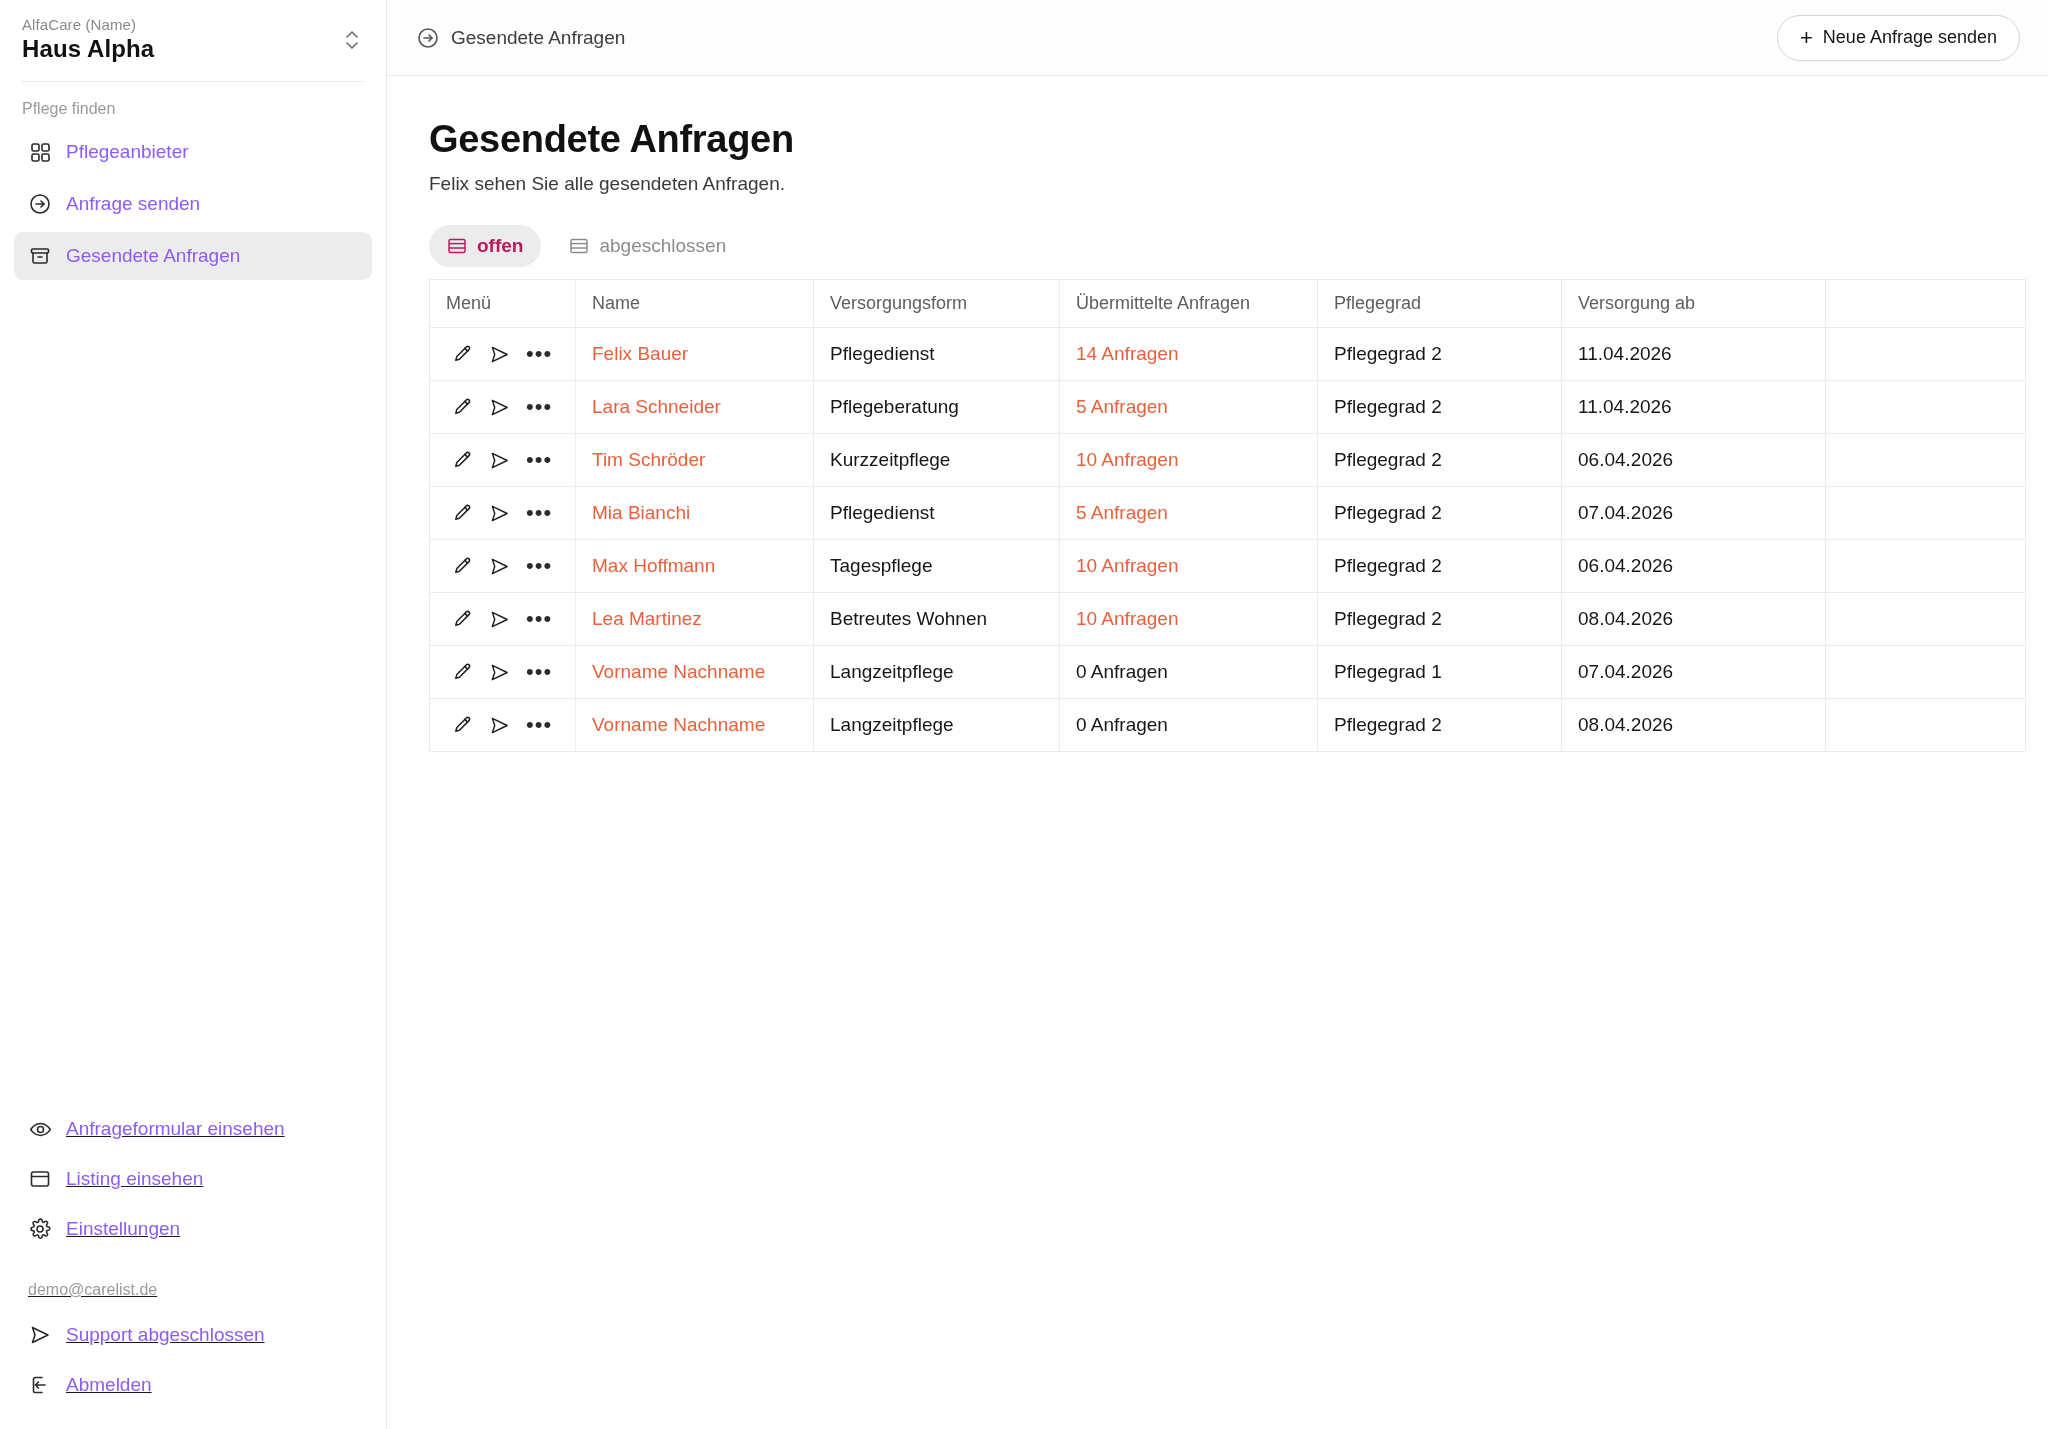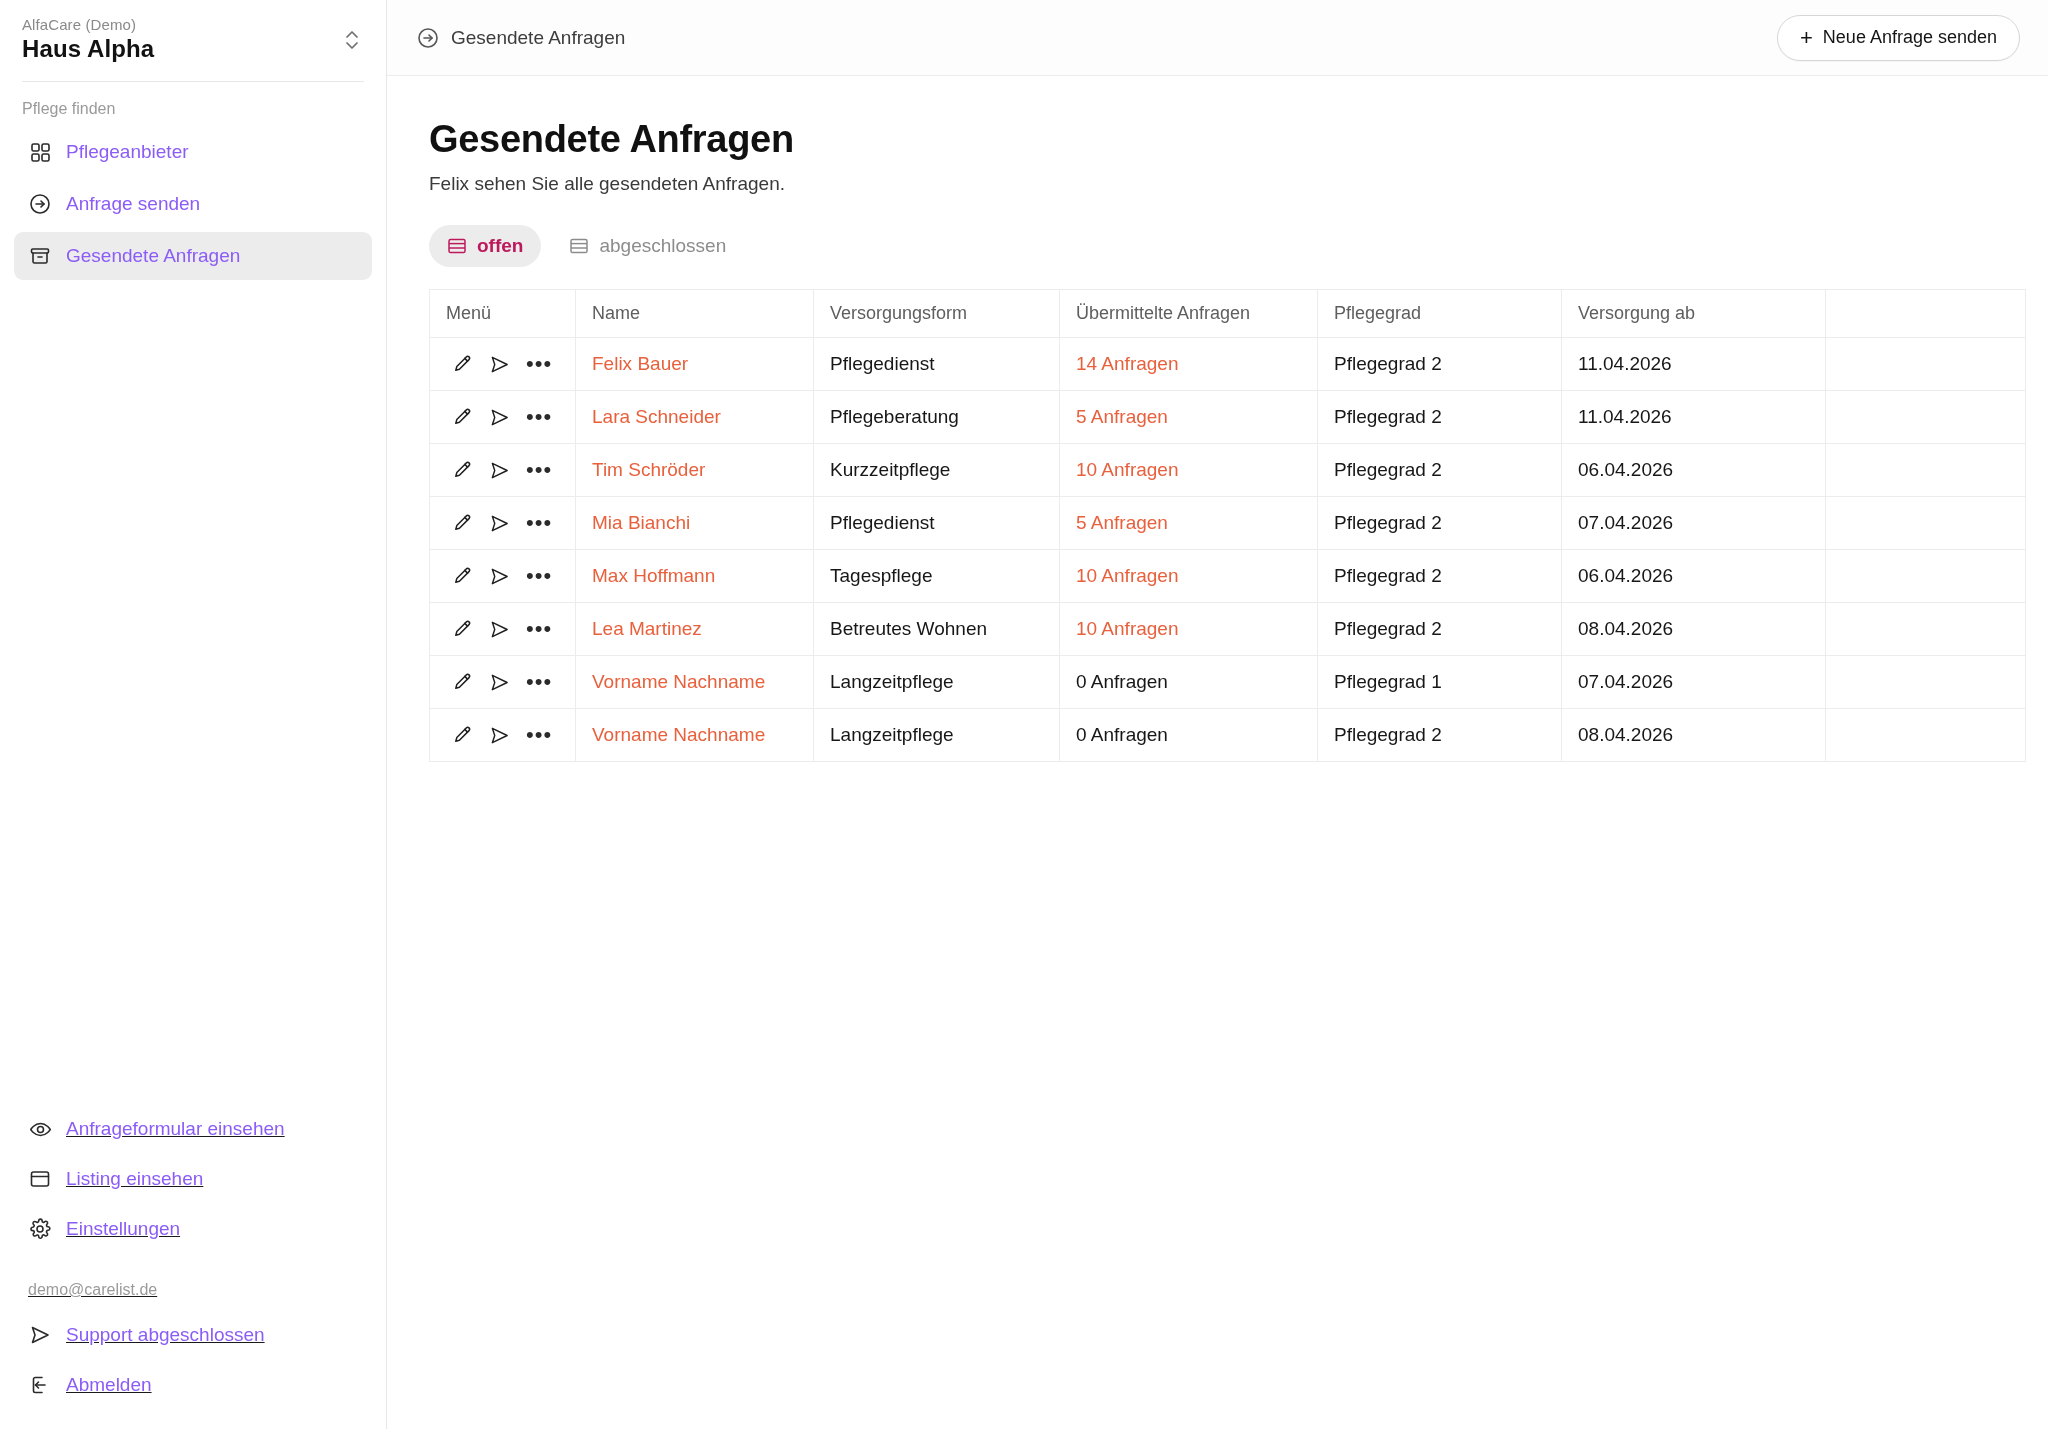--- a/index.html
+++ b/index.html
@@ -175,21 +175,21 @@
   }
   .tab.active {
     background: #ececec;
     color: #be185d;
     font-weight: bold;
   }
   .tab-icon { width: 20px; height: 20px; display: flex; align-items: center; }
 
   table.grid {
     border-collapse: collapse;
-    margin-top: 22px;
+    margin-top: 12px;
     width: 1596px;
     table-layout: fixed;
     background: #fff;
   }
   table.grid th, table.grid td {
     border: 1px solid #ececec;
     text-align: left;
     font-weight: normal;
     font-size: 19px;
     color: #171717;
@@ -237,21 +237,21 @@
 </style>
 </head>
 <body>
 
 <div class="app">
 
   <aside class="sidebar">
 
     <div class="workspace">
       <div class="workspace-text">
-        <span class="workspace-sub">AlfaCare (Demo)</span>
+        <span class="workspace-sub">AlfaCare (Name)</span>
         <span class="workspace-name">Haus Alpha</span>
       </div>
       <span class="chev-updown">
         <svg width="18" height="26" viewBox="0 0 18 26" fill="none" stroke="currentColor" stroke-width="1.7" stroke-linecap="round" stroke-linejoin="round">
           <polyline points="4,10 9,5 14,10"></polyline>
           <polyline points="4,16 9,21 14,16"></polyline>
         </svg>
       </span>
     </div>
 

